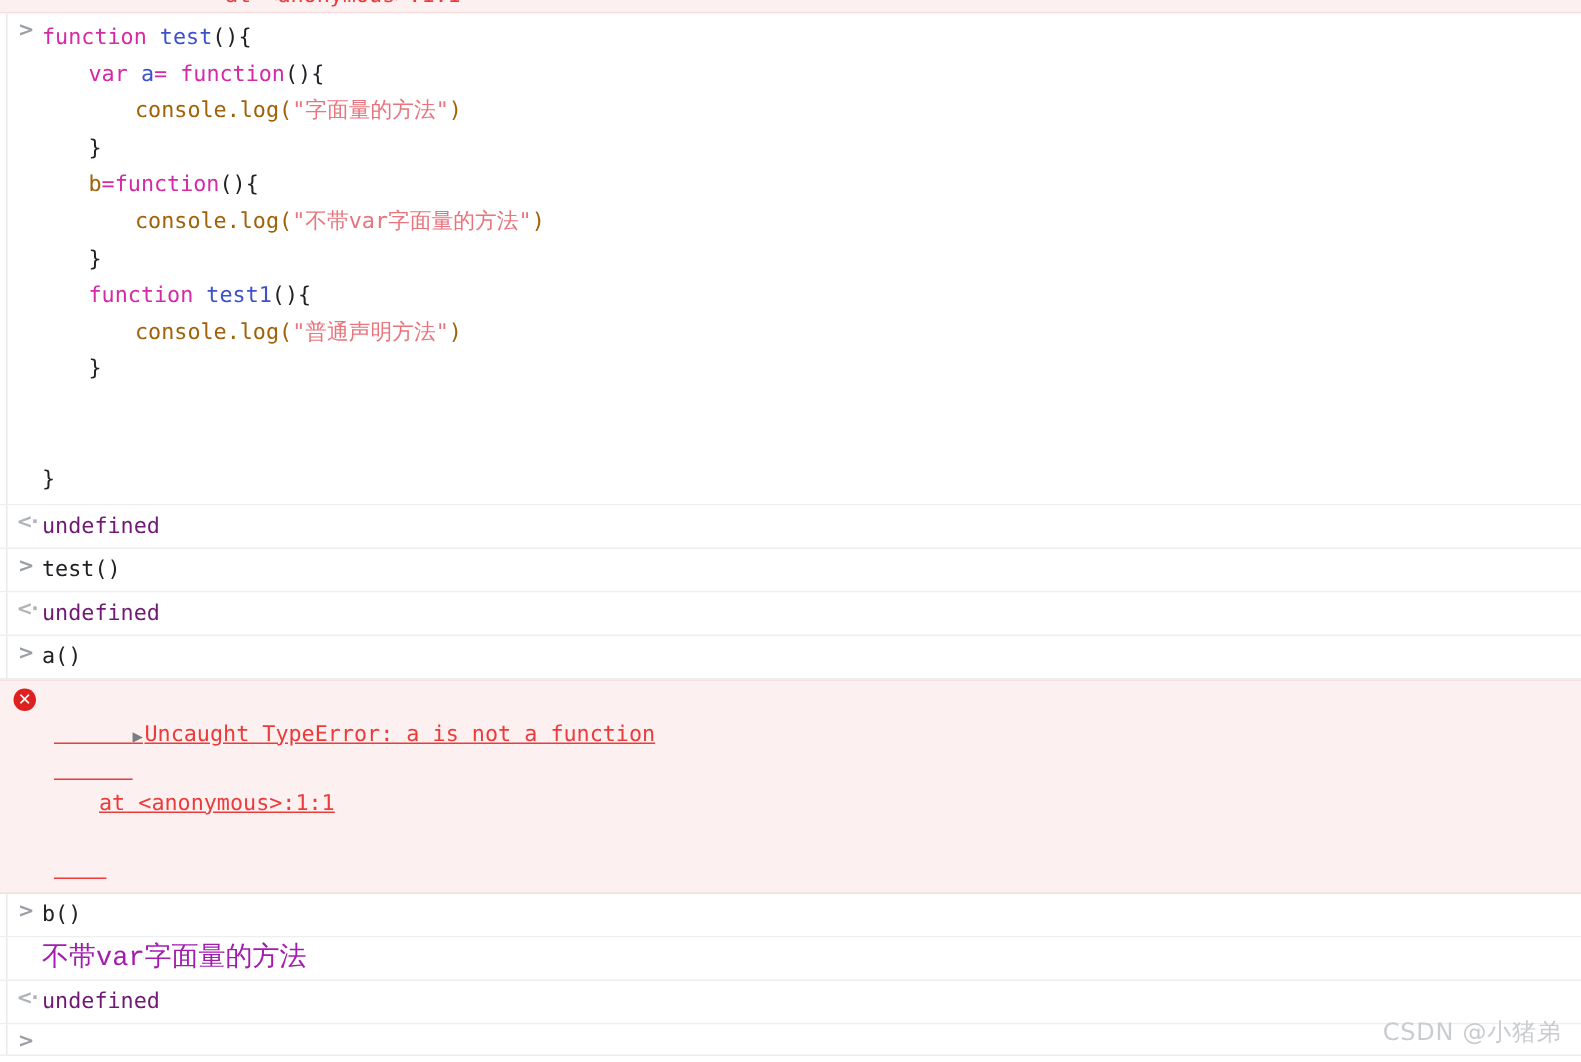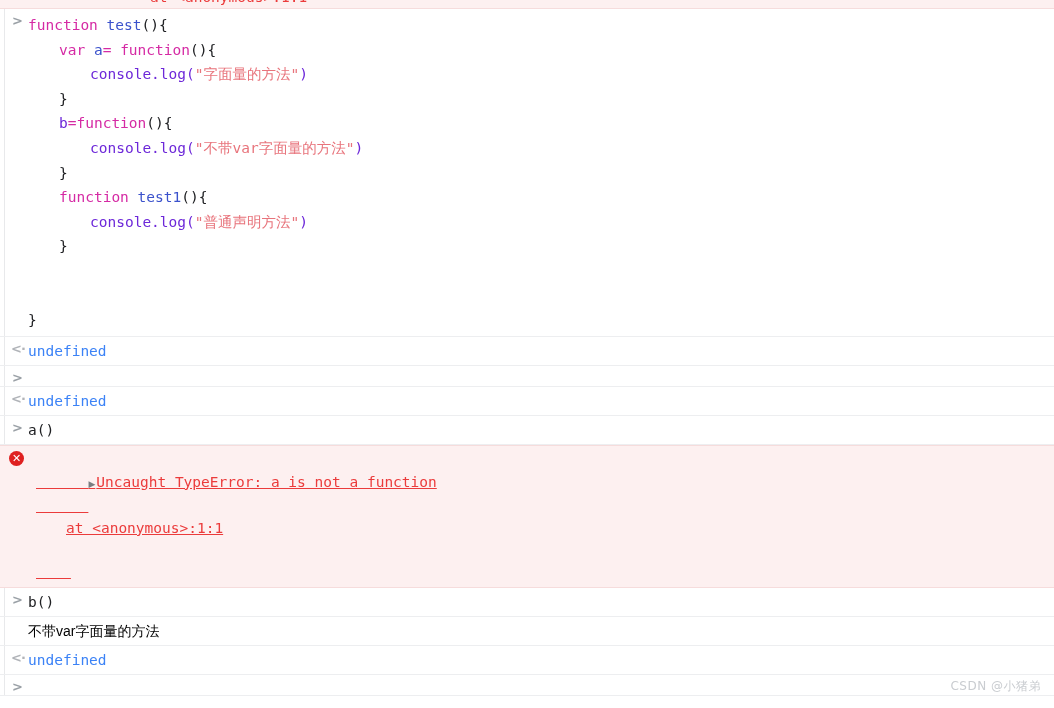--- a/index.html
+++ b/index.html
@@ -87,31 +87,31 @@
   
   .row.code .body {
     line-height: 24.6px;
     padding-top: 1px;
   }
   .tok-kw   { color: #d52aa4; }
   .tok-fn   { color: #3b52cc; }
   .tok-var  { color: #3b52cc; }
   .tok-op   { color: #d52aa4; }
   .tok-str  { color: #e8747c; }
-  .tok-plain{ color: #6d28d9; }
+  .tok-plain{ color: #a16207; }
   .tok-punct{ color: #202124; }
 
   
-  .row.result .body { color: #3b82f6; }
+  .row.result .body { color: #701a75; }
 
   
   .row.log .body {
-    color: #000000;
-    font-family: Liberation Sans, sans-serif;
-    font-size: 14px;
+    color: #a21caf;
+    font-family: Liberation Mono, monospace;
+    font-size: 18px;
   }
 
   
   .row.error {
     background: #fdf0f0;
     border-bottom: 1px solid #f6dcdc;
     border-top: 1px solid #f6dcdc;
     padding: 3px 0 4px 0;
   }
   .row.error .body {
@@ -163,21 +163,21 @@
     white-space: pre;
   }
 
   
   #watermark {
     position: absolute;
     right: 13px;
     top: 678px;
     color: #c9ccd0;
     font-family: "DejaVu Sans", "Liberation Sans", sans-serif;
-    font-size: 12px;
+    font-size: 16px;
     letter-spacing: 0.5px;
     user-select: none;
     pointer-events: none;
     text-align: right;
   }
 </style>
 </head>
 <body>
 
 <div id="console">
@@ -197,20 +197,21 @@
     <div class="gutter">
       <span class="retarrow">&lt;·</span>
     </div>
     <div class="body">undefined</div>
   </div>
 
   <div class="row hasline">
     <div class="gutter">
       <span class="chev">&gt;</span>
     </div>
+    <div class="body">test()</div>
   </div>
 
   <div class="row result hasline">
     <div class="gutter">
       <span class="retarrow">&lt;·</span>
     </div>
     <div class="body">undefined</div>
   </div>
 
   <div class="row hasline">

